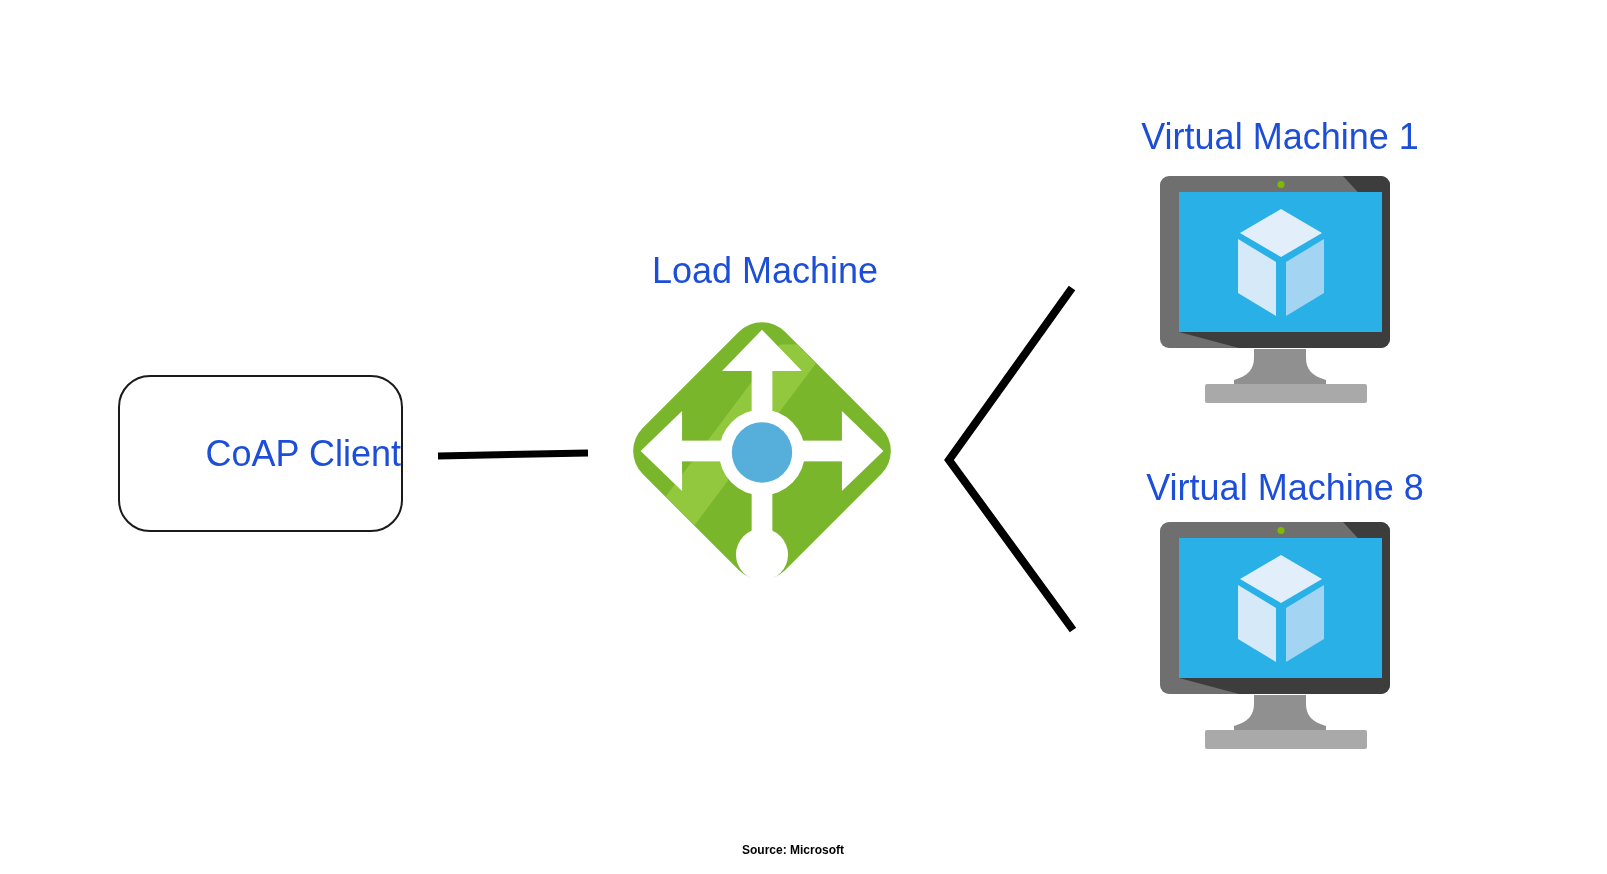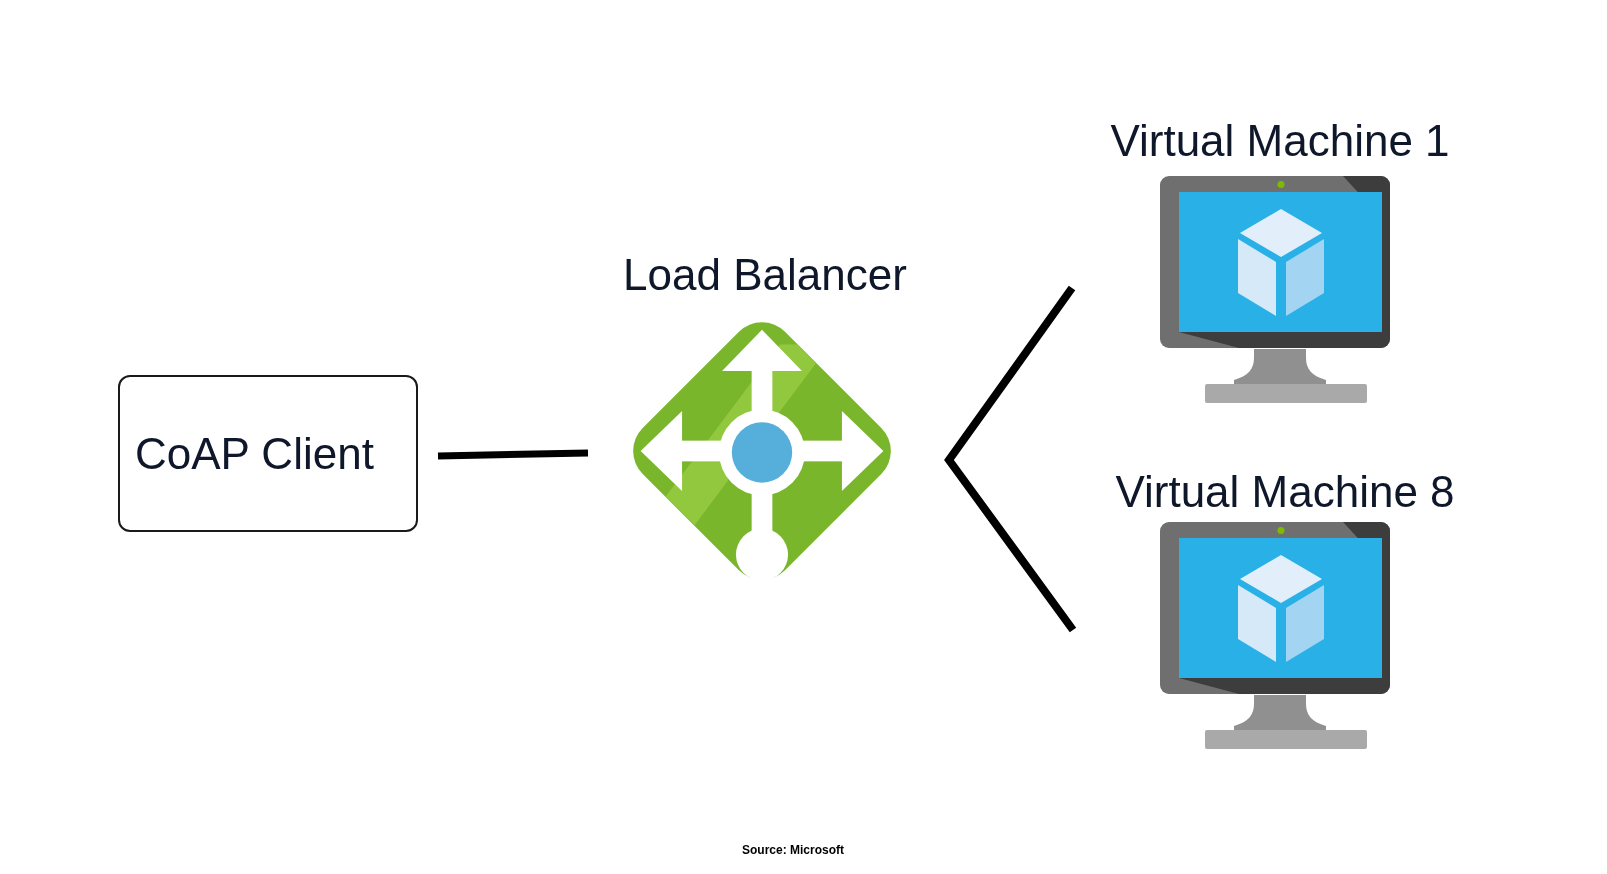--- a/index.html
+++ b/index.html
@@ -14,30 +14,29 @@
     height: 874px;
     background: #ffffff;
     overflow: hidden;
   }
   .abs { position: absolute; }
 
   .coap-box {
     left: 118px; top: 375px;
     width: 281px; height: 153px;
     border: 2.5px solid #1a1a1a;
-    border-radius: 12px;
+    border-radius: 32px;
     background: #ffffff;
     display: flex;
     align-items: center;
-    justify-content: flex-start;
-    padding-left: 15px;
+    justify-content: flex-end;
   }
   .node-label {
-    color: #0f172a;
-    font-size: 44px;
+    color: #1d4ed8;
+    font-size: 36px;
     font-weight: 400;
     letter-spacing: 0px;
     white-space: nowrap;
     text-align: center;
   }
   .lb-label   { left: 565px;  top: 250px; width: 400px; }
   .vm1-label  { left: 1040px; top: 116px; width: 480px; }
   .vm2-label  { left: 1045px; top: 467px; width: 480px; }
 
   .lb-icon  { left: 614px;  top: 303px; width: 296px; height: 296px; }
@@ -95,21 +94,21 @@
 
   <svg class="connectors abs" viewBox="0 0 1607 874">
     <line x1="438" y1="456" x2="588" y2="453" stroke-width="7" stroke="#000000"></line>
     <polyline points="1072,288 949,460 1073,630" fill="none" stroke-width="8" stroke-linejoin="miter" stroke="#000000"></polyline>
   </svg>
 
   <div class="coap-box abs">
     <span class="node-label">CoAP Client</span>
   </div>
 
-  <div class="node-label abs lb-label">Load Balancer</div>
+  <div class="node-label abs lb-label">Load Machine</div>
 
   <svg class="lb-icon abs" viewBox="0 0 100 100">
     <defs>
       <clipPath id="lb-diamond-clip">
         <rect x="16" y="16" width="68" height="68" rx="11" ry="11" transform="rotate(45 50 50)"></rect>
       </clipPath>
     </defs>
     <rect x="16" y="16" width="68" height="68" rx="11" ry="11" transform="rotate(45 50 50)" fill="#79B62B"></rect>
     <polygon points="56,14 73,14 10,98 -7,98" clip-path="url(#lb-diamond-clip)" fill="#92C83E"></polygon>
     <g fill="#FFFFFF">

